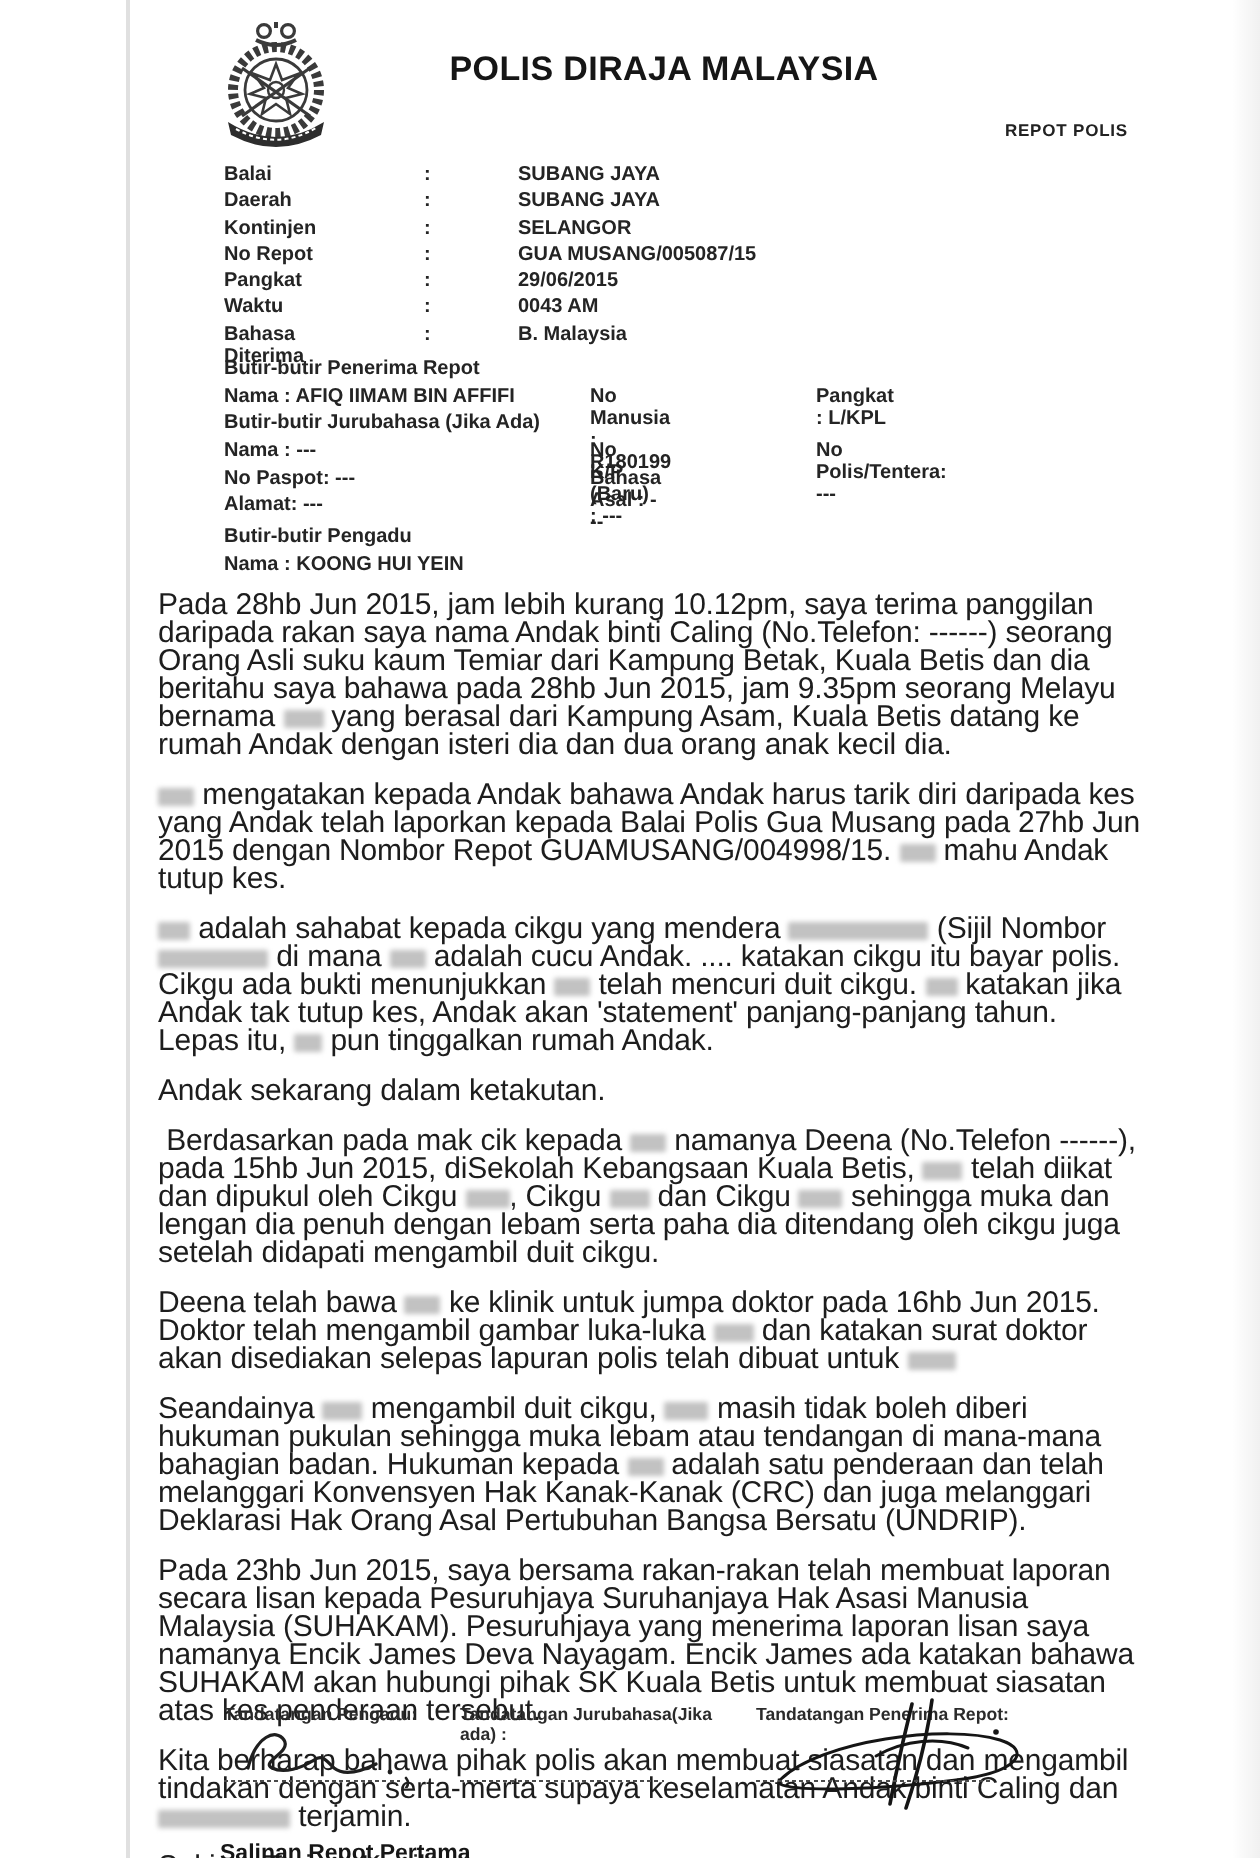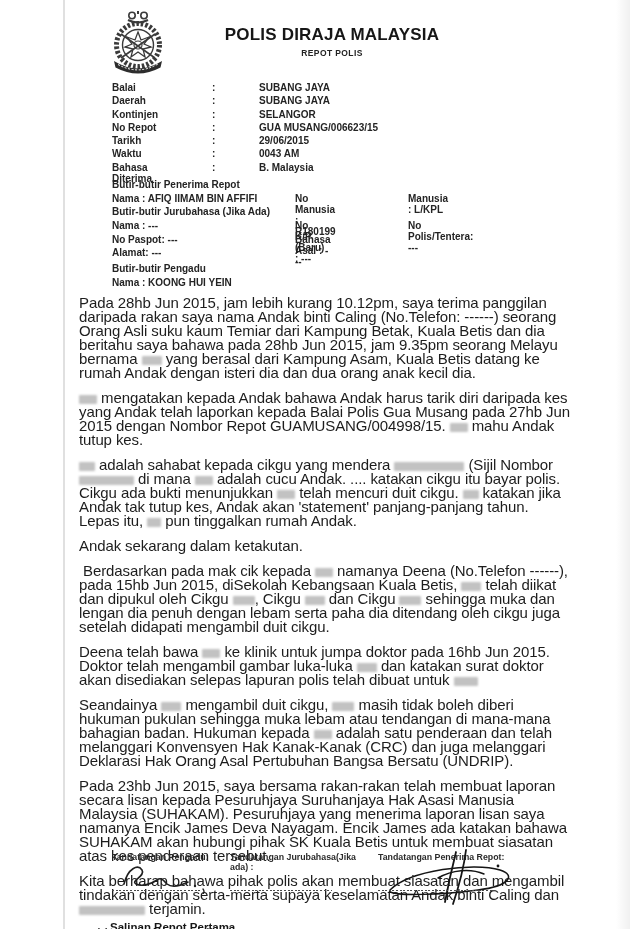--- a/index.html
+++ b/index.html
@@ -13,21 +13,21 @@
   .scan-edge-left  { position:absolute; left:63px; top:0; width:2px; height:100%; background:#e0e0e0; }
   .scan-edge-right { position:absolute; right:0; top:0; width:14px; height:100%;
                      background:linear-gradient(90deg, rgba(0,0,0,0) 0%, rgba(0,0,0,0.06) 100%); }
 
   
   .crest { position:absolute; left:106px; top:9px; width:64px; height:68px; }
 
   
   .title-block { position:absolute; left:100px; top:25px; width:464px; text-align:center; }
   .title    { font-size:17px; font-weight:bold; letter-spacing:0.2px; color:#161616; }
-  .subtitle { margin-top:3px; font-size:8.5px; font-weight:bold; letter-spacing:0.4px; color:#222; }
+  .subtitle { margin-top:15px; font-size:8.5px; font-weight:bold; letter-spacing:0.4px; color:#222;text-align:right; }
 
   
   .meta { position:absolute; left:112px; top:82px; font-size:10px; font-weight:bold; color:#242424; }
   .meta-row   { display:flex; height:13.3px; line-height:11px;gap:36px; }
   .meta-label { width:64px; }
   .meta-colon { width:11px; }
 
   
   .details { position:absolute; left:112px; top:179px; font-size:10px; font-weight:bold; color:#242424; }
   .d-row  { position:relative; height:13.7px; line-height:11px; }
@@ -107,45 +107,45 @@
         <span class="meta-value">SUBANG JAYA</span>
       </div>
       <div class="meta-row">
         <span class="meta-label">Kontinjen</span>
         <span class="meta-colon">:</span>
         <span class="meta-value">SELANGOR</span>
       </div>
       <div class="meta-row">
         <span class="meta-label">No Repot</span>
         <span class="meta-colon">:</span>
-        <span class="meta-value">GUA MUSANG/006623/15</span>
-      </div>
-      <div class="meta-row">
-        <span class="meta-label">Tarikh</span>
+        <span class="meta-value">GUA MUSANG/005087/15</span>
+      </div>
+      <div class="meta-row">
+        <span class="meta-label">Pangkat</span>
         <span class="meta-colon">:</span>
         <span class="meta-value">29/06/2015</span>
       </div>
       <div class="meta-row">
         <span class="meta-label">Waktu</span>
         <span class="meta-colon">:</span>
         <span class="meta-value">0043 AM</span>
       </div>
       <div class="meta-row">
         <span class="meta-label">Bahasa Diterima</span>
         <span class="meta-colon">:</span>
         <span class="meta-value">B. Malaysia</span>
       </div>
     </div>
 
   <div class="details">
     <div class="d-row">Butir-butir Penerima Repot</div>
     <div class="d-row">
       <span class="d-c1">Nama : AFIQ IIMAM BIN AFFIFI</span>
       <span class="d-c2">No Manusia : R180199</span>
-      <span class="d-c3">Manusia : L/KPL</span>
+      <span class="d-c3">Pangkat : L/KPL</span>
     </div>
     <div class="d-row">Butir-butir Jurubahasa (Jika Ada)</div>
     <div class="d-row">
       <span class="d-c1">Nama : ---</span>
       <span class="d-c2">No K/P (Baru) : ---</span>
       <span class="d-c3">No Polis/Tentera: ---</span>
     </div>
     <div class="d-row">
       <span class="d-c1">No Paspot: ---</span>
       <span class="d-c2">Bahasa Asal : ---</span>

